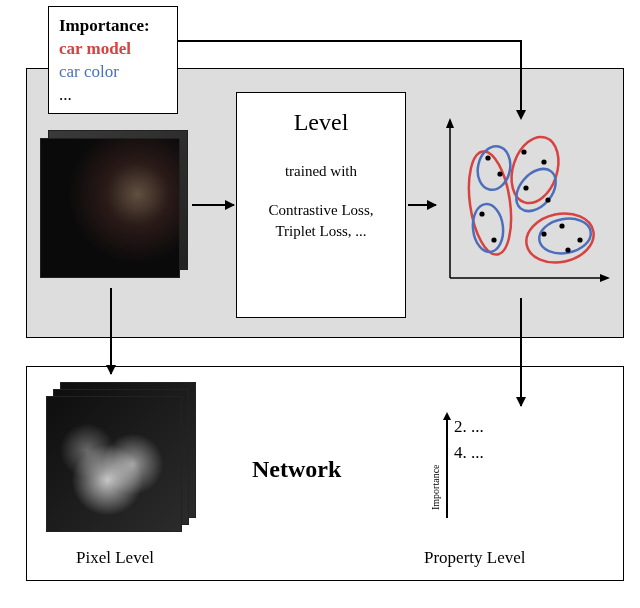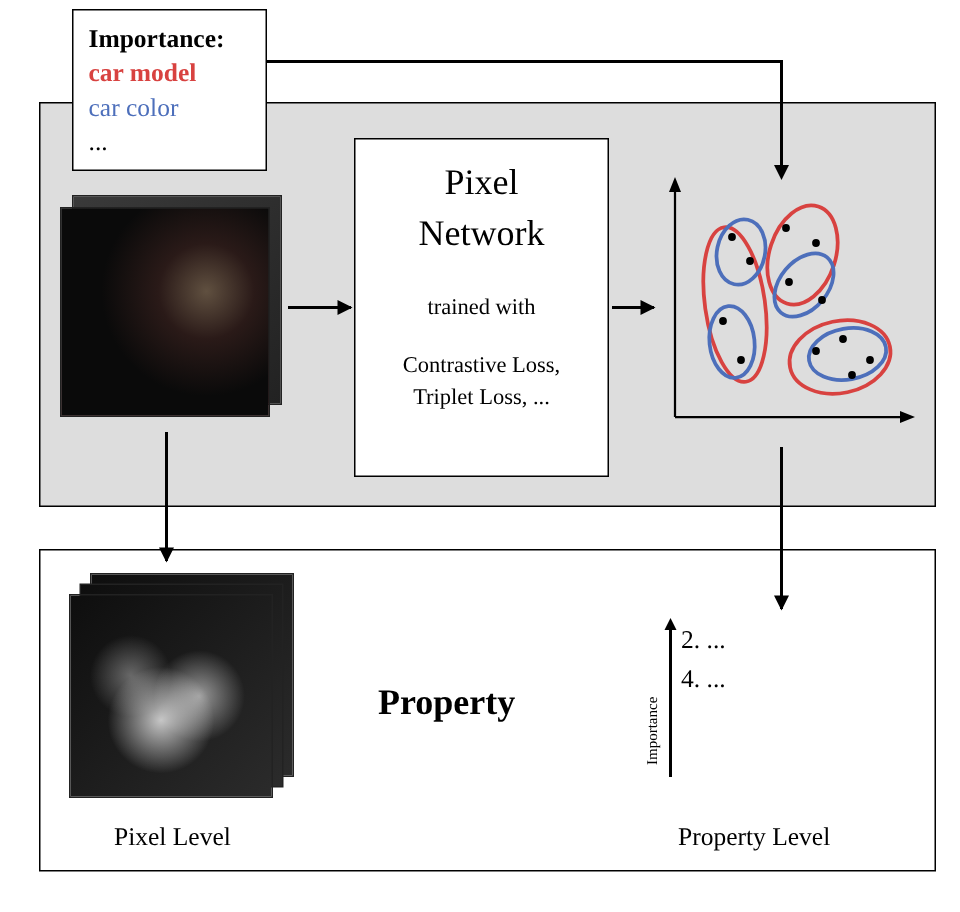--- a/index.html
+++ b/index.html
@@ -186,21 +186,21 @@
     font-size: 10px;
   }
   .cap-left {
     position: absolute;
     left: 76px;
     top: 548px;
     font-size: 17px;
   }
   .cap-right {
     position: absolute;
-    left: 452px;
+    left: 424px;
     top: 548px;
     font-size: 17px;
   }
   .elbow {
     position: absolute;
     z-index: 4;
   }
   .elbow .h {
     position: absolute;
     height: 2px;
@@ -231,22 +231,21 @@
   <div class="blue">car color</div>
   <div>...</div>
 </div>
 
 <div class="car-stack">
   <div class="card b1"></div>
   <div class="card top"></div>
 </div>
 
 <div class="nn-box">
-  <div class="big">Pixel</div>
-  <div class="big">Network</div>
+  <div class="big">Level</div>
   <div class="mid">trained with</div>
   <div class="small">Contrastive Loss,</div>
   <div class="small" style="margin-top:4px">Triplet Loss, ...</div>
 </div>
 
 <div class="embed-plot">
   <svg width="170" height="170" viewBox="0 0 170 170">
 
     <line x1="10" y1="160" x2="10" y2="6" stroke="#000" stroke-width="1.5"></line>
     <polygon points="10,0 6,10 14,10" fill="#000"></polygon>
@@ -288,21 +287,21 @@
 
 <div class="arrow down" style="left:110px; top:288px; height:86px;"></div>
 <div class="arrow down" style="left:520px; top:298px; height:108px;"></div>
 
 <div class="heat-stack">
   <div class="heat h1"></div>
   <div class="heat h2"></div>
   <div class="heat h3"></div>
 </div>
 
-<div class="analysis-title">Property</div>
+<div class="analysis-title">Network</div>
 
 <div class="importance-axis">
   <div class="line"></div>
   <div class="head"></div>
   <div class="lbl">Importance</div>
 </div>
 
 <div class="rank-block">
   <div>
     <span>2.</span>

